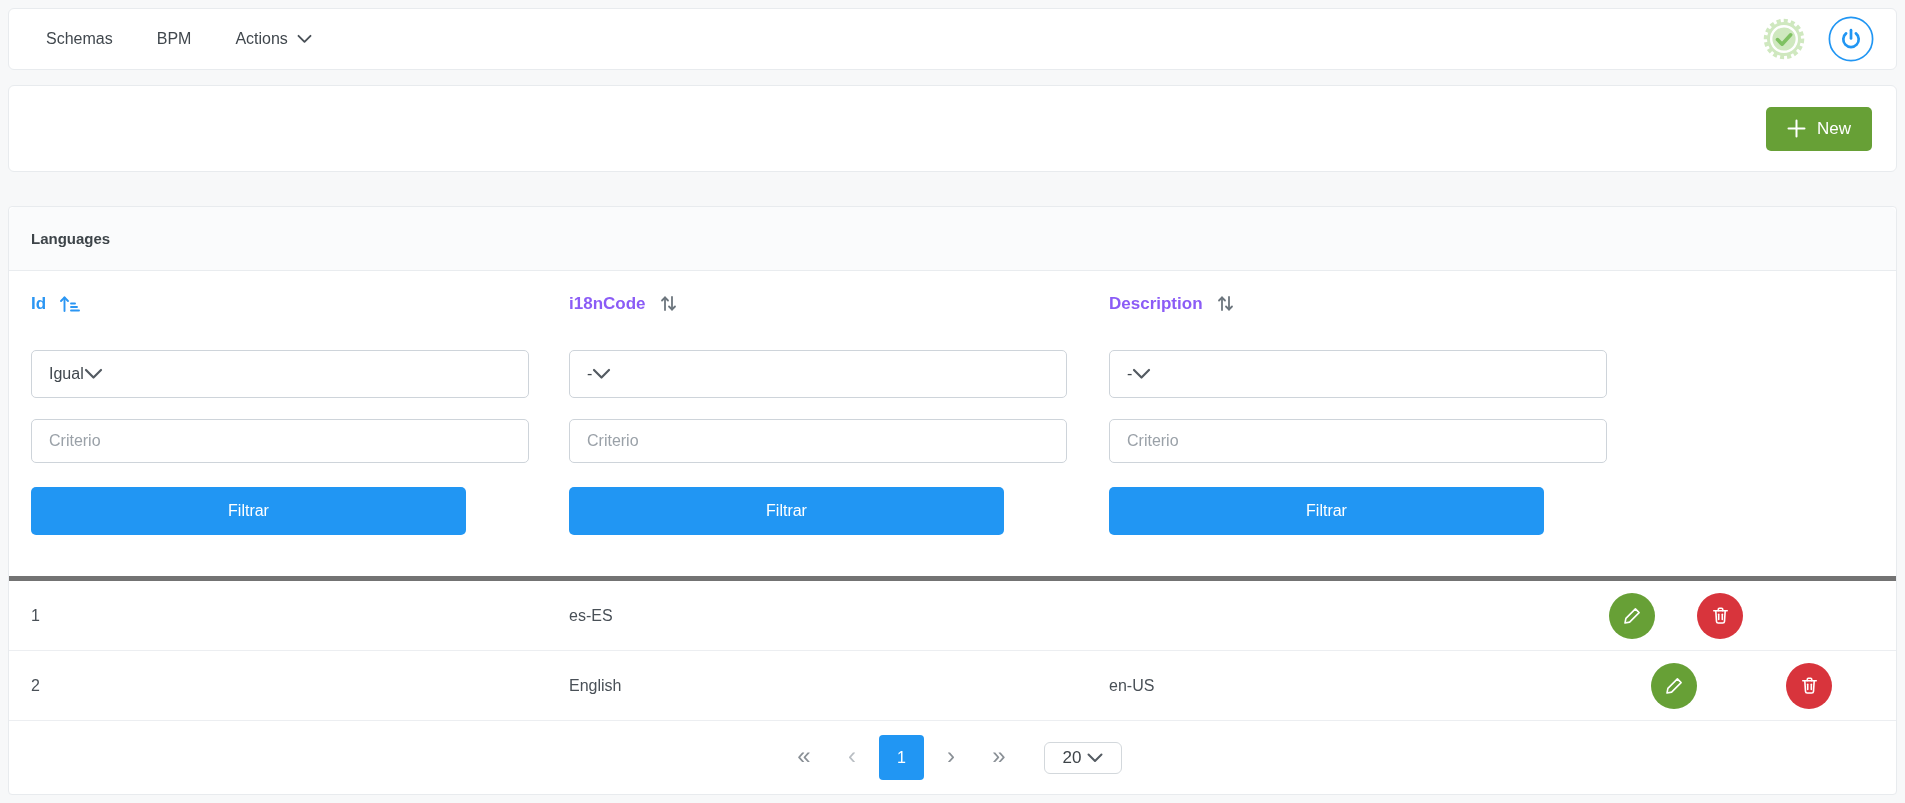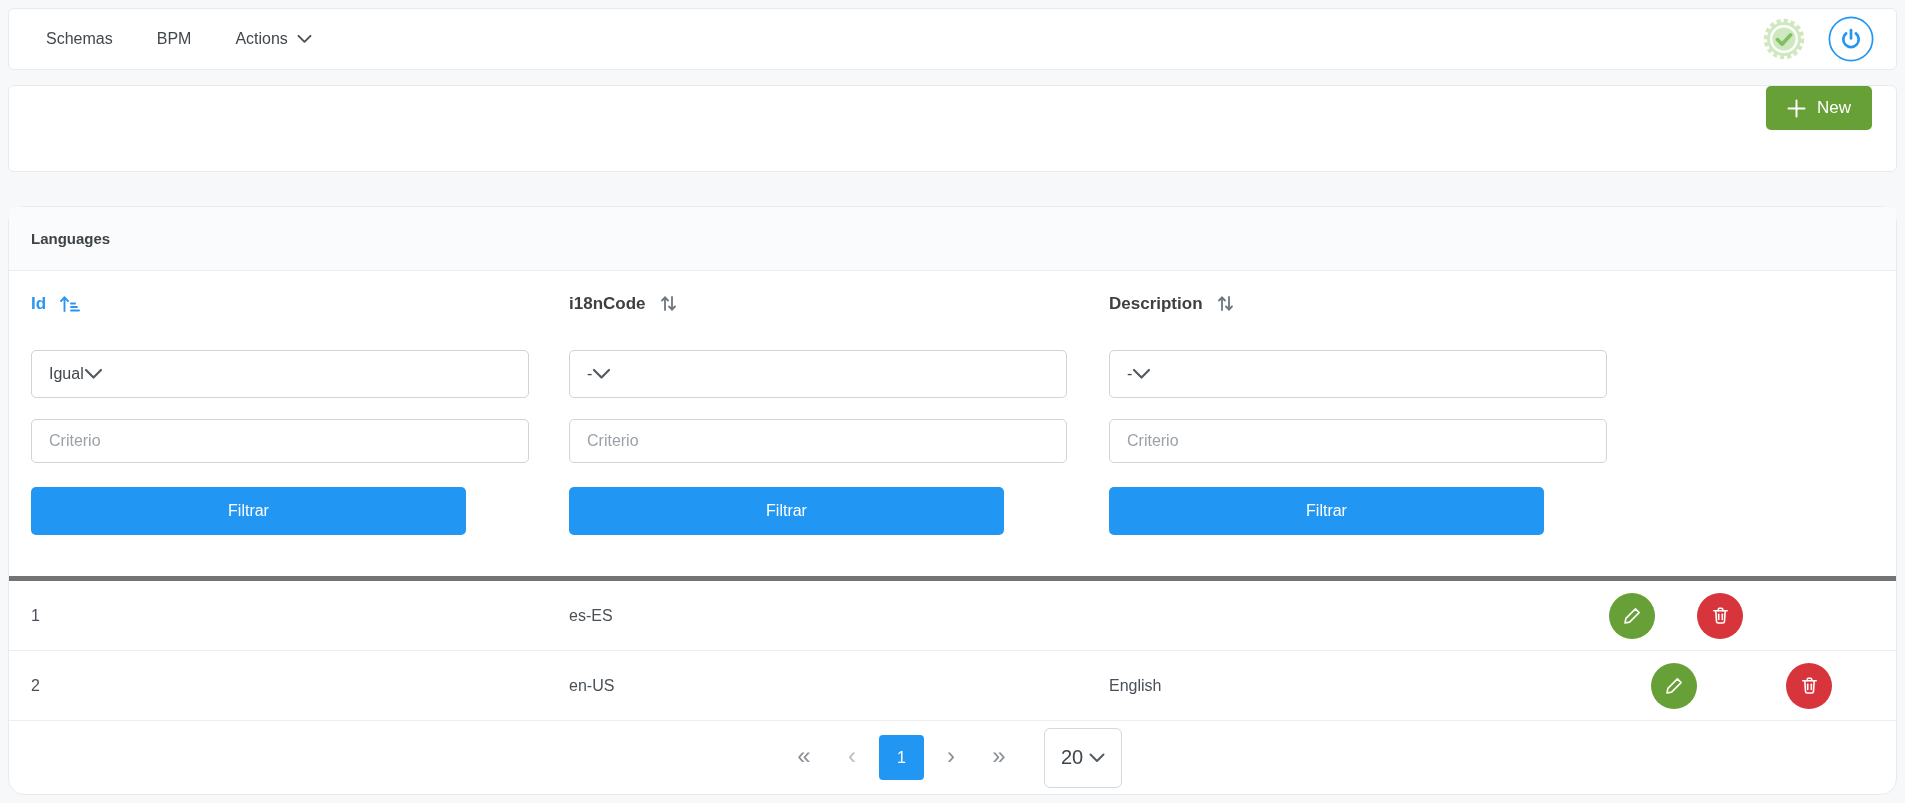--- a/index.html
+++ b/index.html
@@ -37,21 +37,21 @@
     border-radius: 4px;
   }
   .nav-right { margin-left: auto; display: flex; align-items: center; gap: 22px; }
   .icon-btn { background: none; border: none; cursor: pointer; display: flex; align-items: center; padding: 0; }
 
   
   .toolbar {
     height: 87px;
     margin-bottom: 34px;
     display: flex;
-    align-items: flex-start;
+    align-items: center;
     justify-content: flex-end;
     padding: 0 24px;
   }
   .btn-new {
     display: flex;
     align-items: center;
     gap: 11px;
     height: 44px;
     padding: 0 21px;
     background: #67a036;
@@ -82,21 +82,21 @@
     padding: 0 22px;
   }
   .thead { border-bottom: 5px solid #737373; }
   .th-cell { padding-top: 22px; }
   .th-label {
     display: inline-flex;
     align-items: center;
     gap: 12px;
     font-size: 17px;
     font-weight: bold;
-    color: #404040;
+    color: #8b5cf6;
     cursor: pointer;
     margin-bottom: 36px;
   }
   .th-label.sorted { color: #2b96f3; }
   .f-select {
     width: 498px;
     height: 48px;
     border: 1px solid #ced4da;
     border-radius: 5px;
     background: #fff;
@@ -175,27 +175,27 @@
     background: #2196f3;
     color: #fff;
     border: none;
     border-radius: 4px;
     font-size: 16px;
     font-family: inherit;
     cursor: pointer;
   }
   .pg-size {
     margin-left: 18px;
-    width: 78px; height: 60px;
+    width: 78px; height: 32px;
     border: 1px solid #d3d8dc;
     border-radius: 6px;
     background: #fff;
     display: flex; align-items: center; justify-content: center;
     gap: 6px;
-    font-size: 20px;
+    font-size: 17px;
     color: #3e4449;
     cursor: pointer;
   }
 </style>
 </head>
 <body>
 
 <nav class="card navbar">
   <div class="nav-item">
     <span>Schemas</span>
@@ -237,21 +237,21 @@
   <button class="btn-new">
     <span style="display:flex;">
       <svg width="19" height="19" viewBox="0 0 19 19">
           <path d="M9.5 1.5 V17.5 M1.5 9.5 H17.5" stroke="#ffffff" stroke-width="2" stroke-linecap="round"></path>
         </svg>
     </span>
     <span>New</span>
   </button>
 </div>
 
-<div class="card" style="border-radius:16px;">
+<div class="card" style="border-radius:4px;">
   <div class="panel-header">
     <span>Languages</span>
   </div>
 
   <div class="tgrid thead">
 
     <div class="th-cell">
       <div class="th-label sorted">
         <span>Id</span>
         <span style="display:flex;">
@@ -358,22 +358,22 @@
             <path d="M8.7 9.3 v5.2"></path>
               <path d="M12.3 9.3 v5.2"></path>
           </svg>
         </span>
       </button>
     </div>
   </div>
 
   <div class="tgrid trow">
     <div>2</div>
+    <div>English</div>
     <div>en-US</div>
-    <div>English</div>
     <div></div>
     <div class="cell-action">
       <button class="row-btn edit">
         <span style="display:flex;">
           <svg width="21" height="21" viewBox="0 0 21 21" fill="none" stroke="#ffffff" stroke-width="1.6" stroke-linecap="round" stroke-linejoin="round">
             <path d="M13.4 3.9 l3.7 3.7 L7.6 17.1 l-4.6 .9 .9 -4.6 z"></path>
           </svg>
         </span>
       </button>
     </div>

